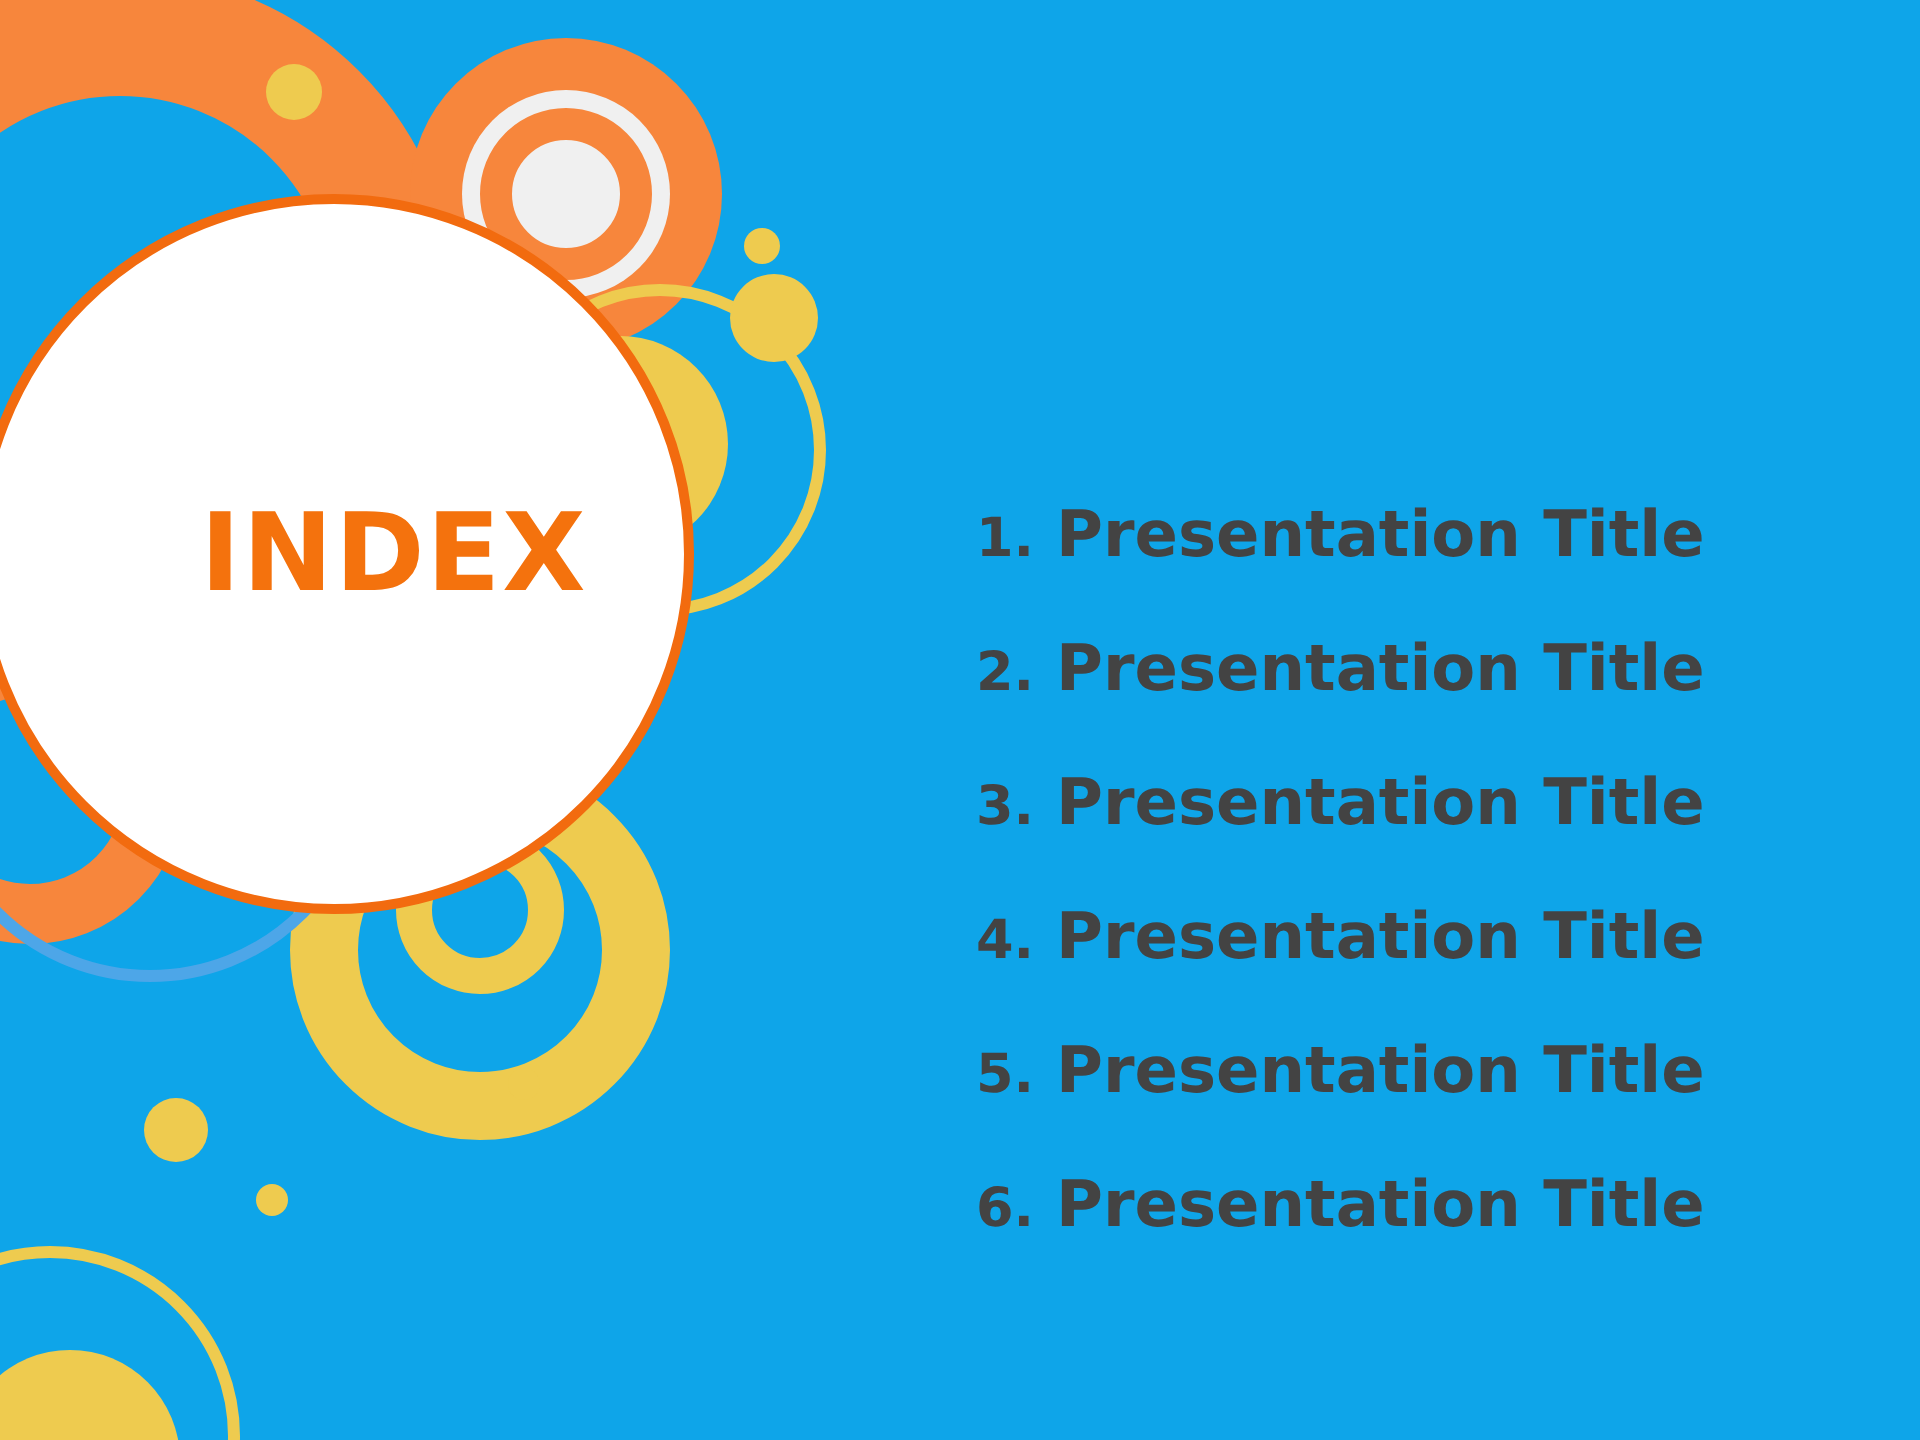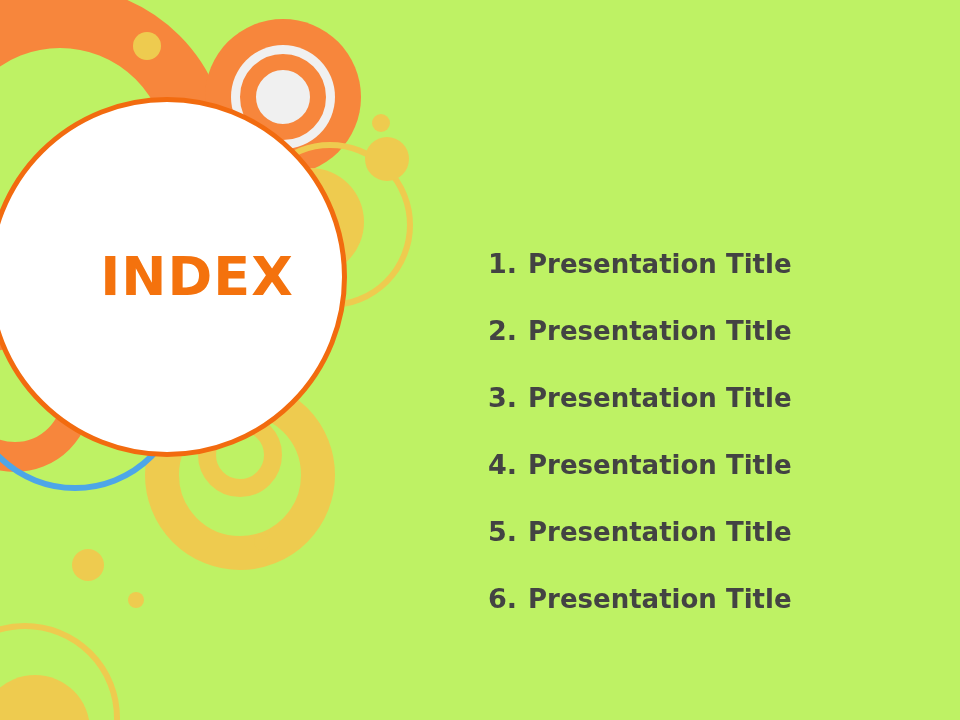--- a/index.html
+++ b/index.html
@@ -6,21 +6,21 @@
   html, body {
     margin: 0;
     padding: 0;
     background: #ffffff;
   }
   #slide {
     position: relative;
     width: 960px;
     height: 720px;
     overflow: hidden;
-    background: #bef264;
+    background: #0ea5e9;
     font-family: "DejaVu Sans", "Liberation Sans", sans-serif;
   }
   #decor-layer {
     position: absolute;
     left: 0;
     top: 0;
     width: 960px;
     height: 720px;
   }
   #index-badge {
@@ -60,21 +60,21 @@
     height: 67px;
     white-space: nowrap;
   }
   .agenda-num {
     font-size: 27px;
     font-weight: bold;
     color: #434343;
     margin-right: 11px;
   }
   .agenda-text {
-    font-size: 26px;
+    font-size: 32px;
     font-weight: bold;
     color: #434343;
   }
 </style>
 </head>
 <body>
 
 <div id="slide">
 
   <svg id="decor-layer" viewBox="0 0 960 720" width="960" height="720" xmlns="http://www.w3.org/2000/svg">

